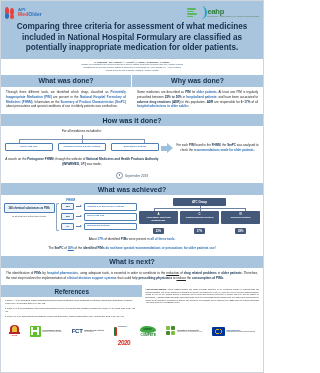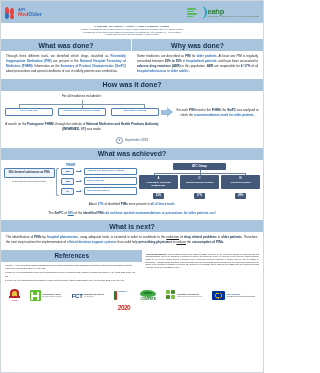--- a/index.html
+++ b/index.html
@@ -322,20 +322,21 @@
             <b></b>
           </div>
         <div class="eahp-swoosh"></div>
         <div class="eahp-word">
           <div class="w">eahp</div>
           <div class="sub">European Association of Hospital Pharmacists</div>
         </div>
       </div>
     </div>
 
+    <div class="title">Comparing three criteria for assessment of what medicines included in National Hospital Formulary are classified as potentially inappropriate medication for older patients.</div>
   </div>
 
   <div class="authors">
     <div class="names">D. Rodrigues¹, M.T. Herdeiro², A. Alcobia³, J. Afonso⁴, M. Marques⁵, F. Roque⁶</div>
     <div class="affil">Unidade de Investigação para o Desenvolvimento do Interior, Instituto Politécnico da Guarda (UDI-IPG), Guarda, Portugal</div>
     <div class="affil">Departamento de Ciências Médicas, Instituto de Biomedicina, Universidade de Aveiro (iBiMED-UA), Aveiro, Portugal</div>
     <div class="affil">Hospital Garcia de Orta, Farmácia Hospitalar, Almada, Portugal</div>
   </div>
 
   <div class="cols">

